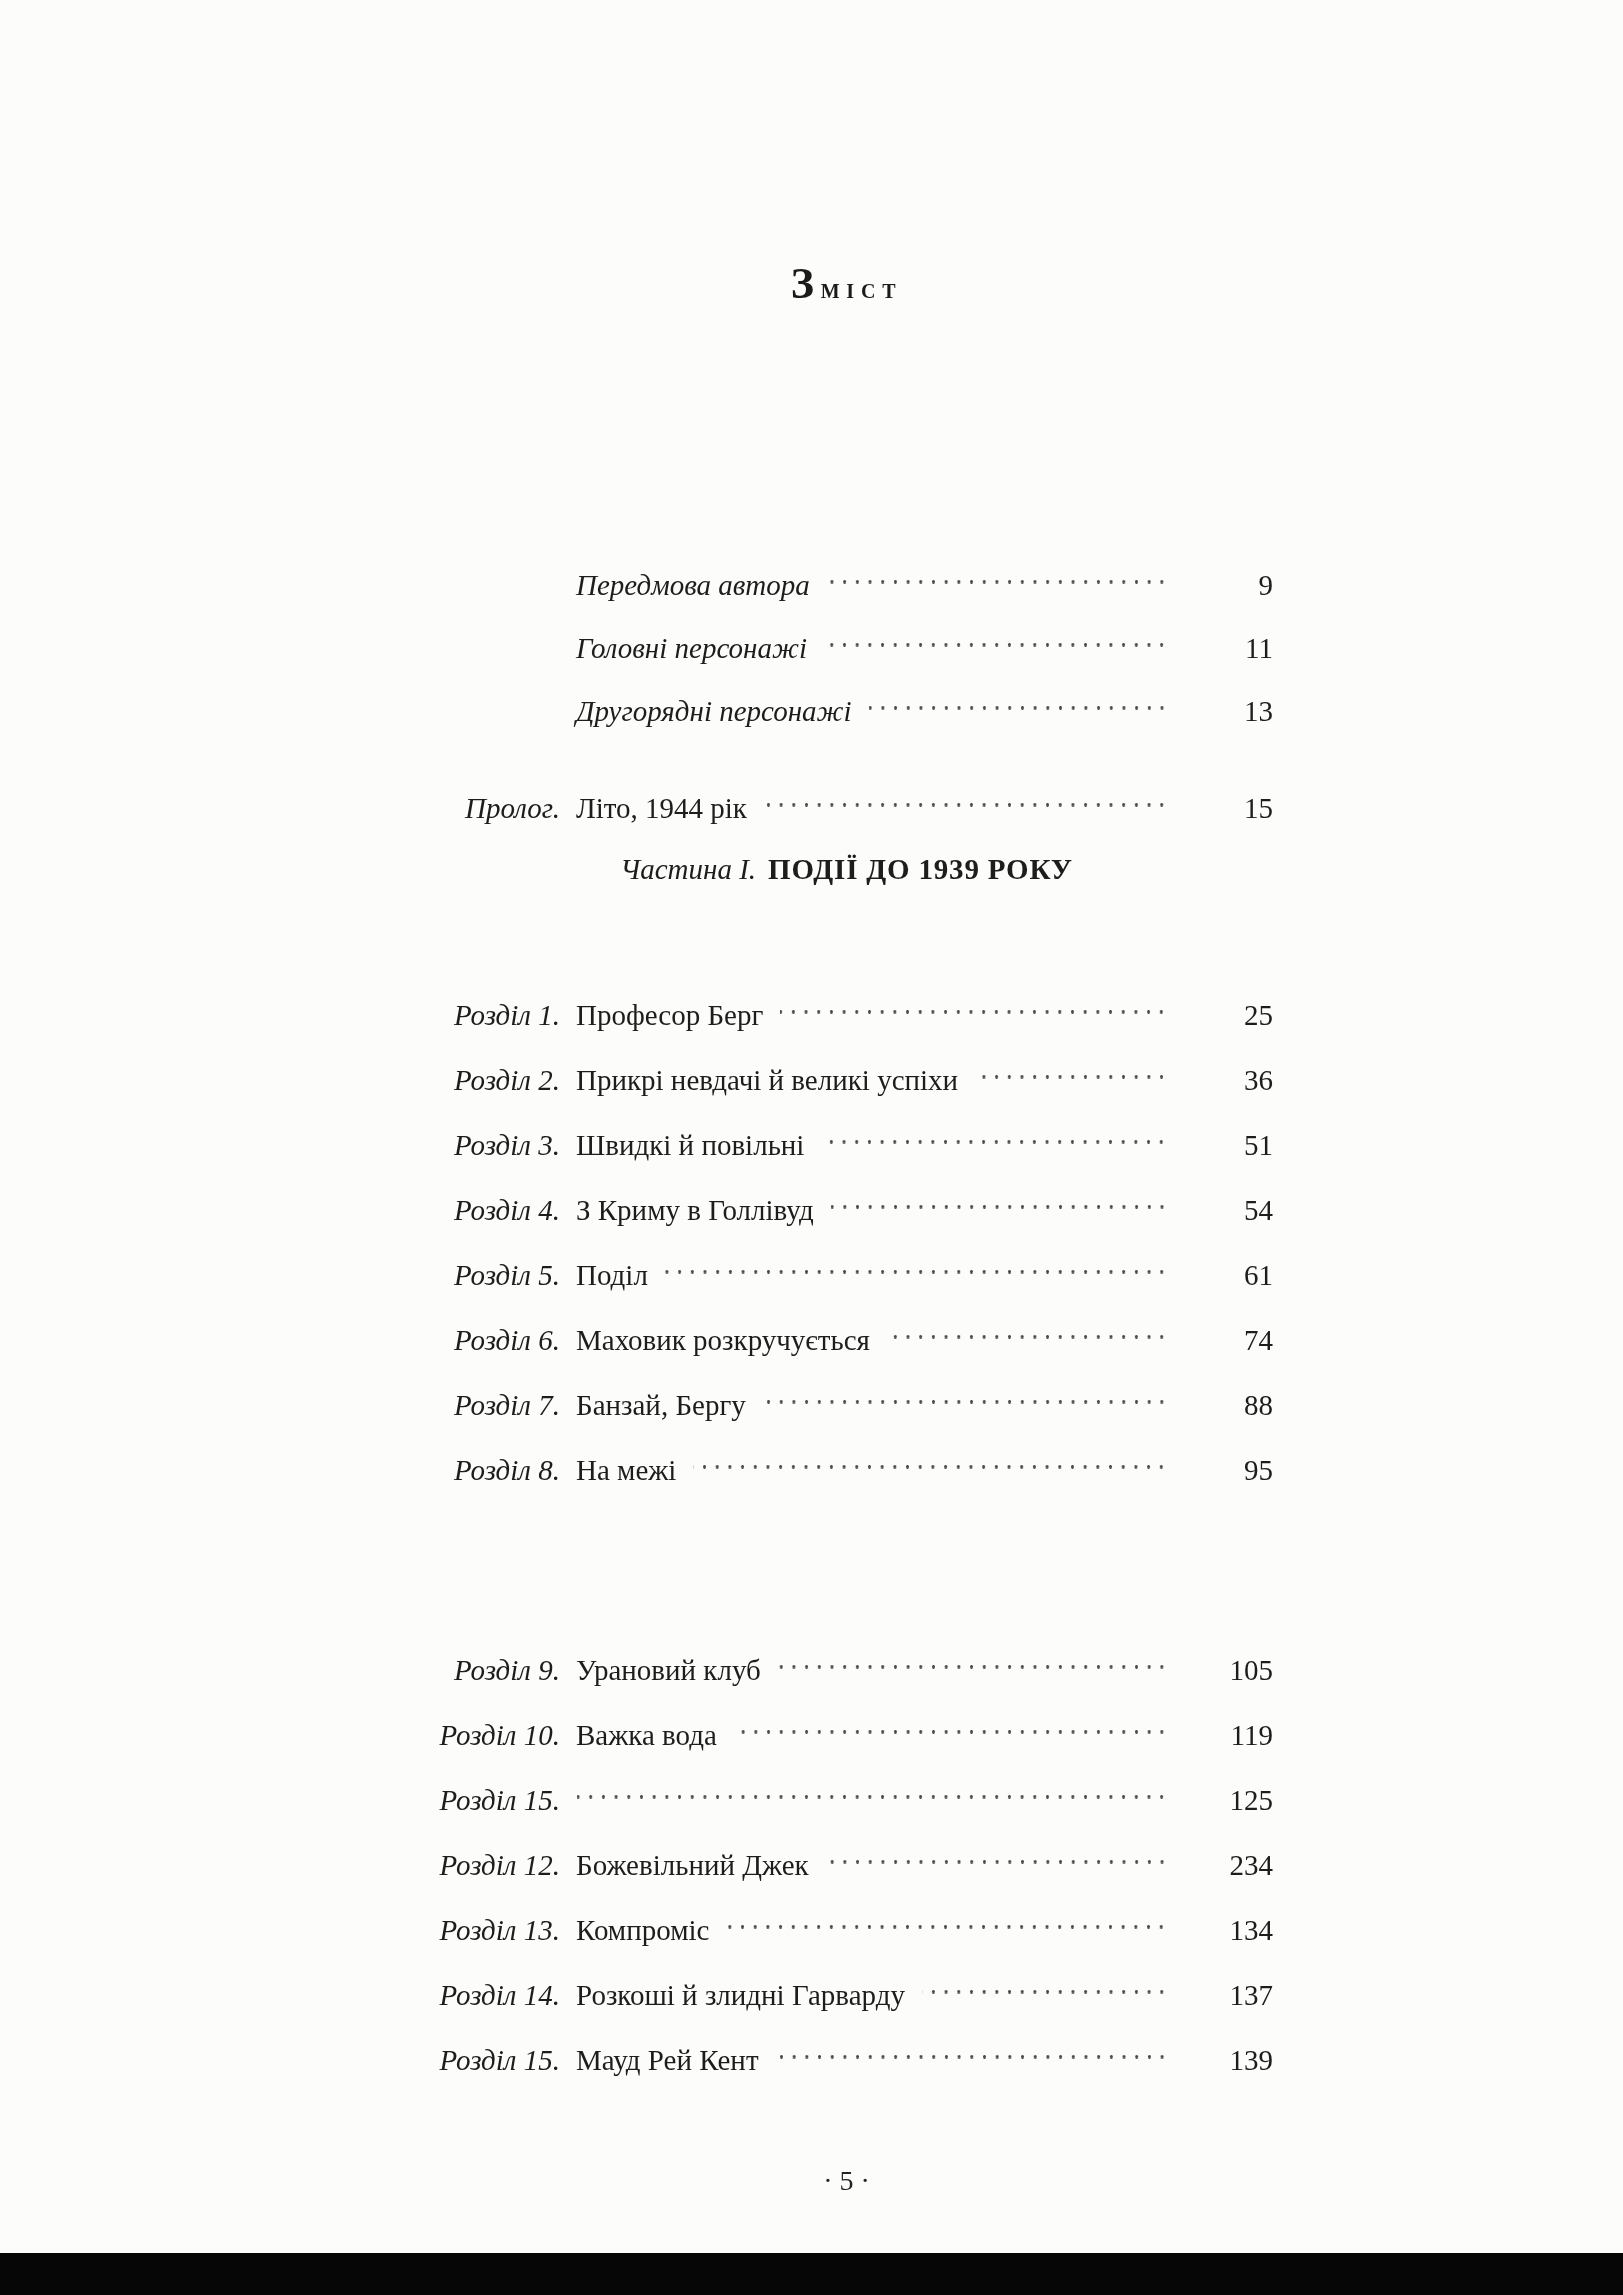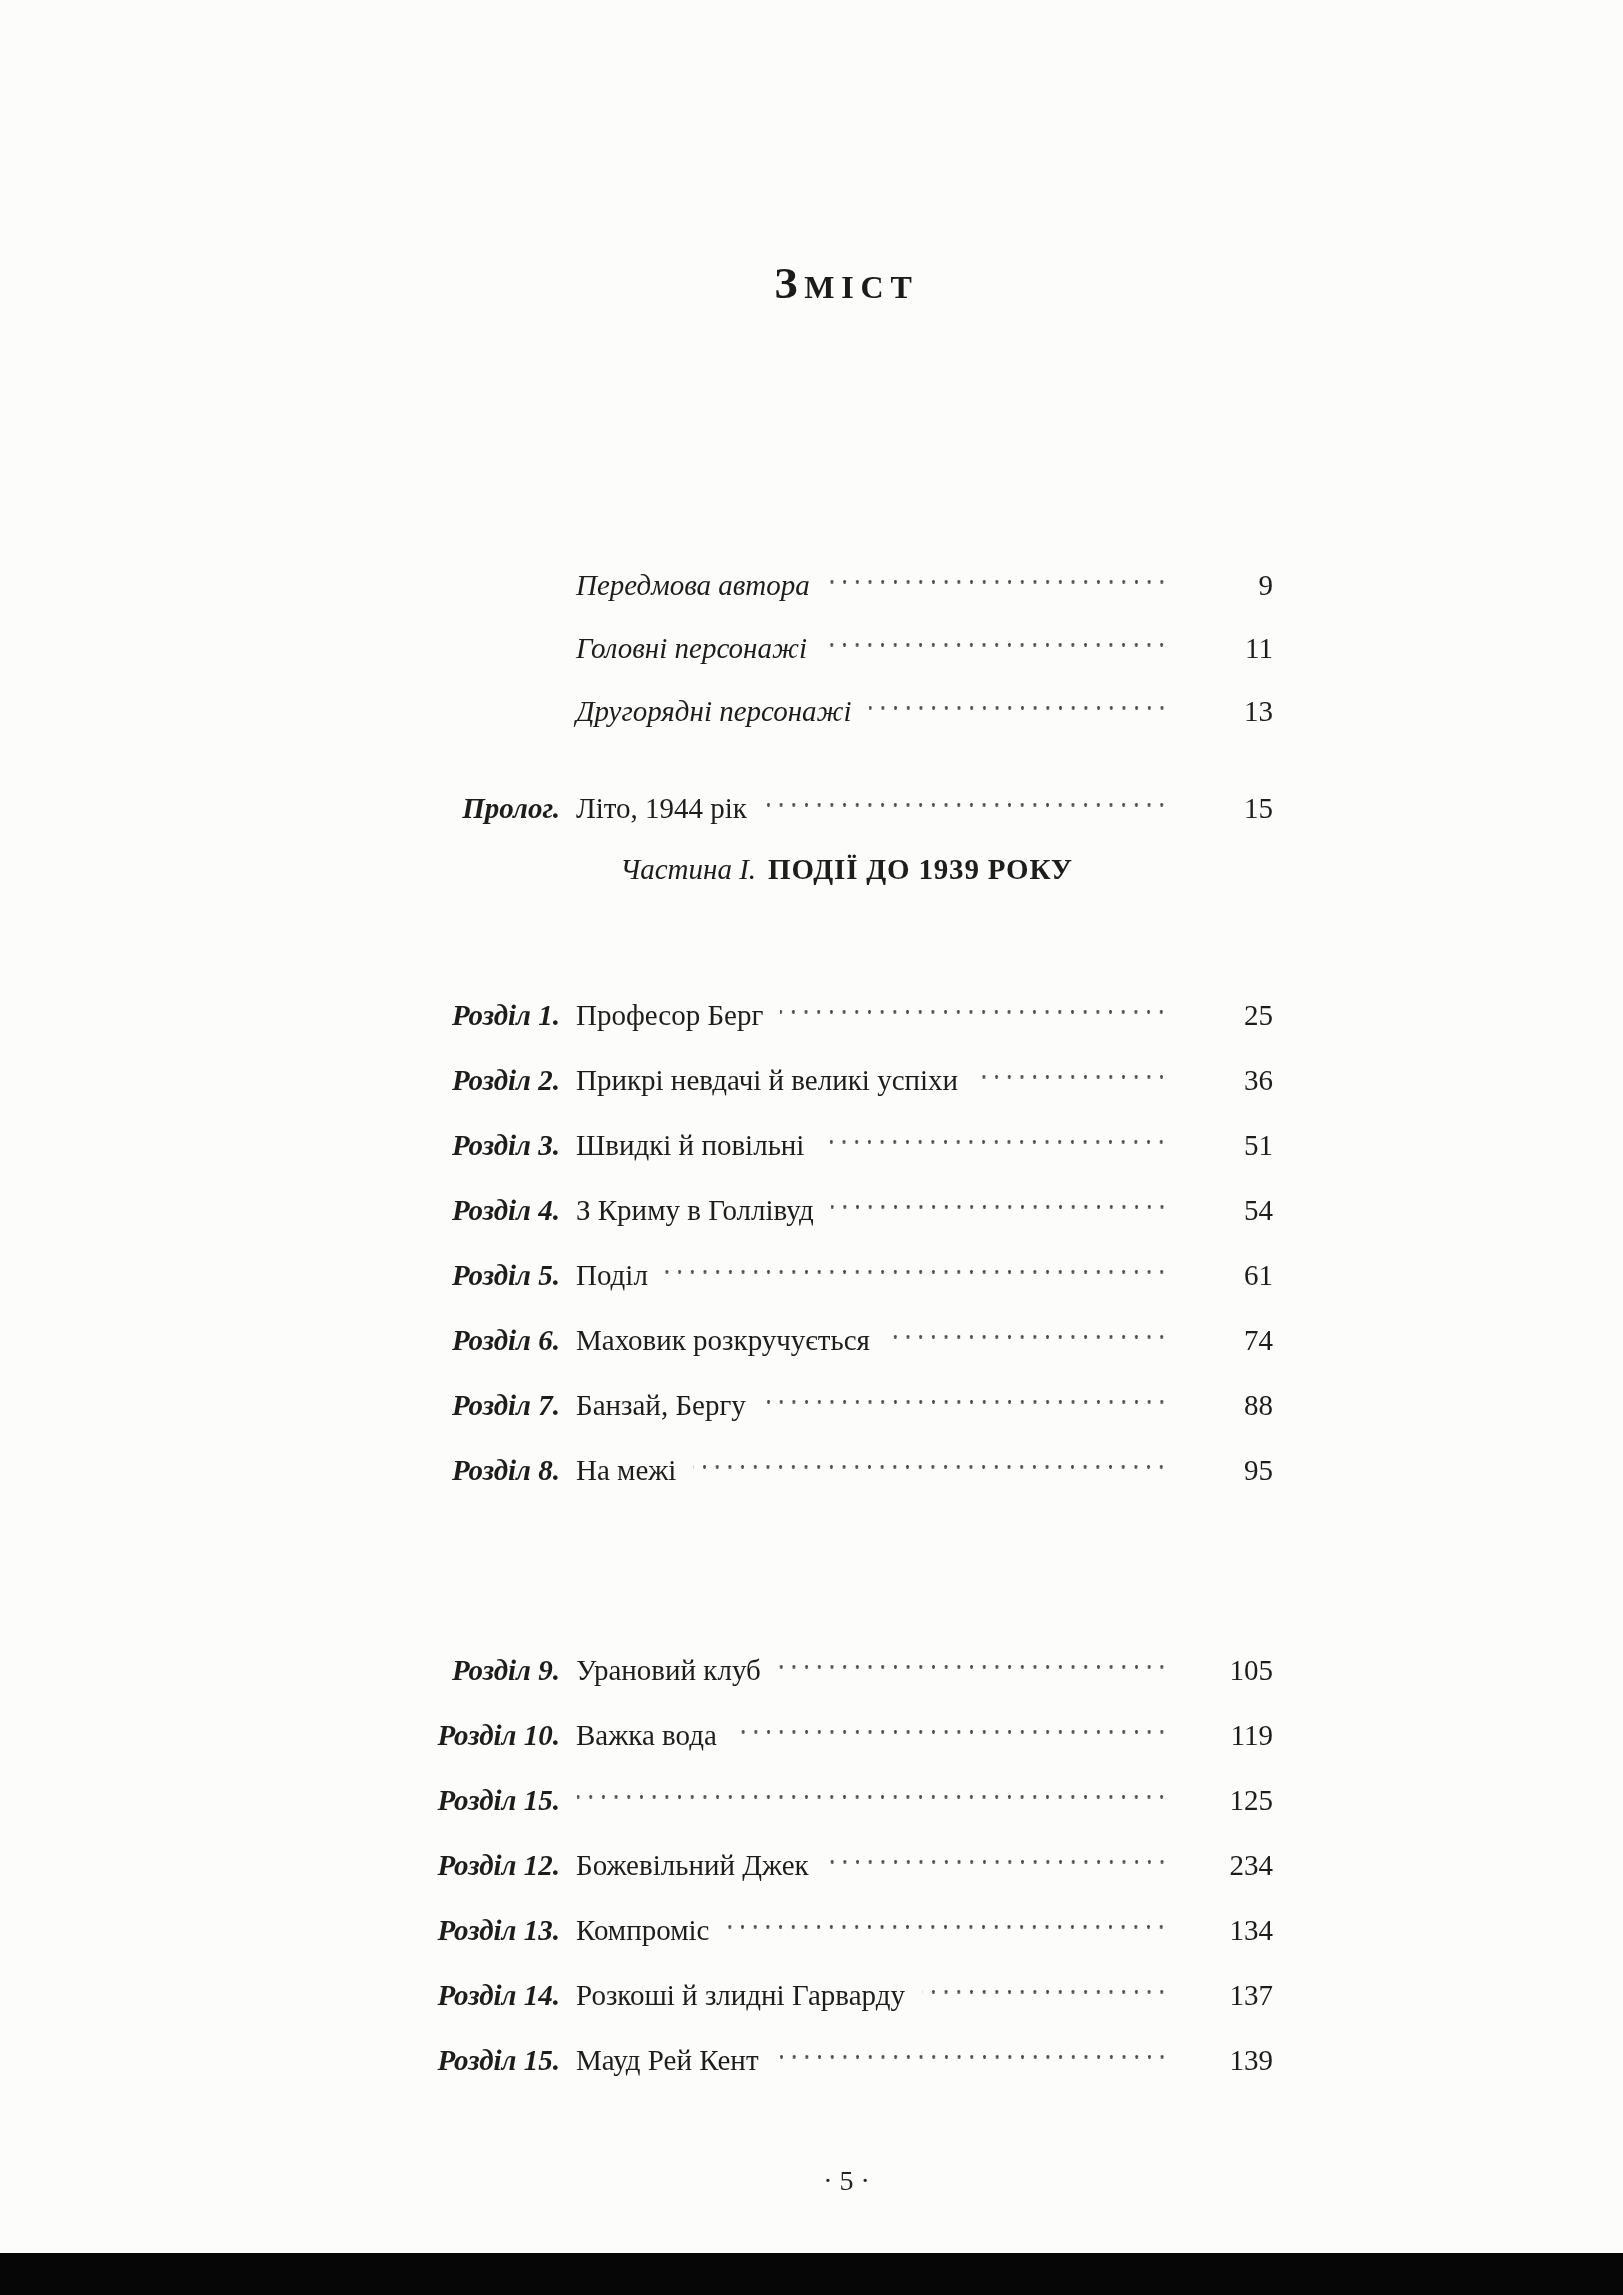--- a/index.html
+++ b/index.html
@@ -32,21 +32,21 @@
     top: 254px;
     left: 0; right: 0;
     text-align: center;
     line-height: 59px;
     font-weight: 600;
     letter-spacing: 6.8px;
     color: #1b1b19;
     white-space: nowrap;
   }
   .toc-title .t-init { font-size: 44px; }
-  .toc-title .t-rest { font-size: 32px; }
+  .toc-title .t-rest { font-size: 20px; }
 
   
   .group { position: absolute; left: 0; right: 0; }
   .g-front  { top: 554px; }
   .g-prolog { top: 777px; }
   .g-part1  { top: 983px; }
   .g-part2  { top: 1638px; }
 
   .row {
     display: flex;
@@ -55,21 +55,20 @@
     line-height: 63px;
     white-space: nowrap;
   }
   .g-part1 .row, .g-part2 .row { line-height: 65px; }
 
   .lbl {
     width: 140px;
     flex: 0 0 140px;
     text-align: right;
     font-style: italic;
-    font-weight: bold;
   }
   .ttl { margin-left: 16px; }
   .ttl.it { font-style: italic; }
 
   .leader {
     flex: 1 1 auto;
     align-self: center;
     height: 3.4px;
     margin-left: 17px;
     margin-right: 20px;

